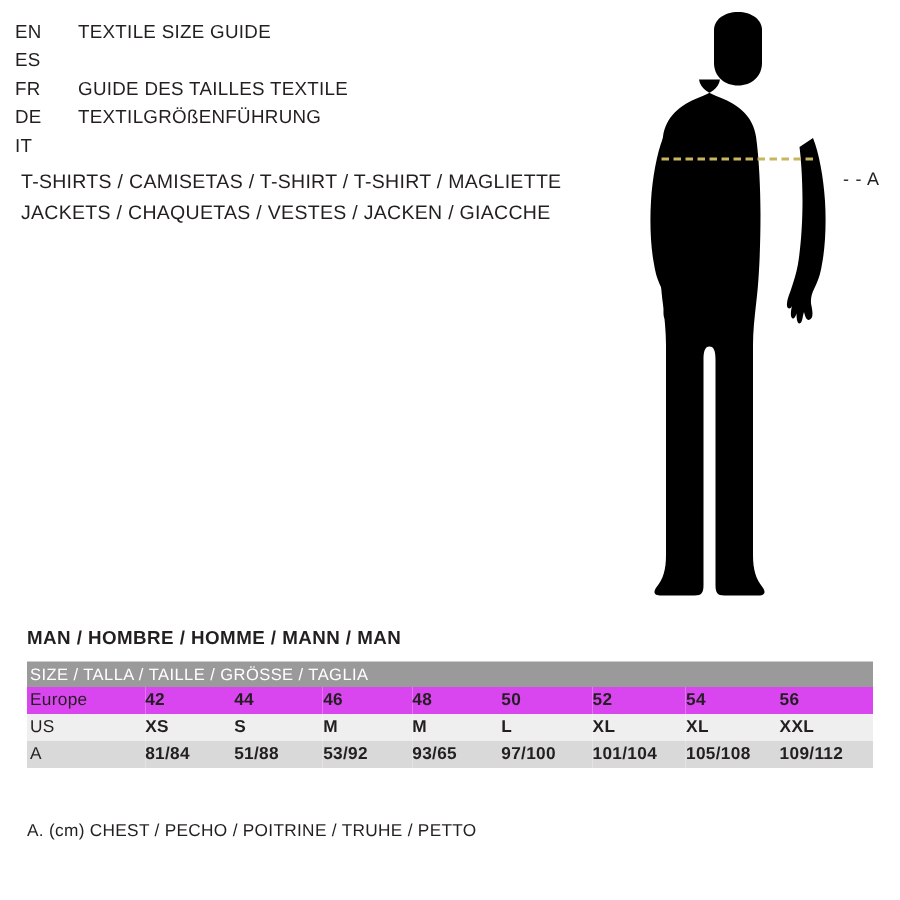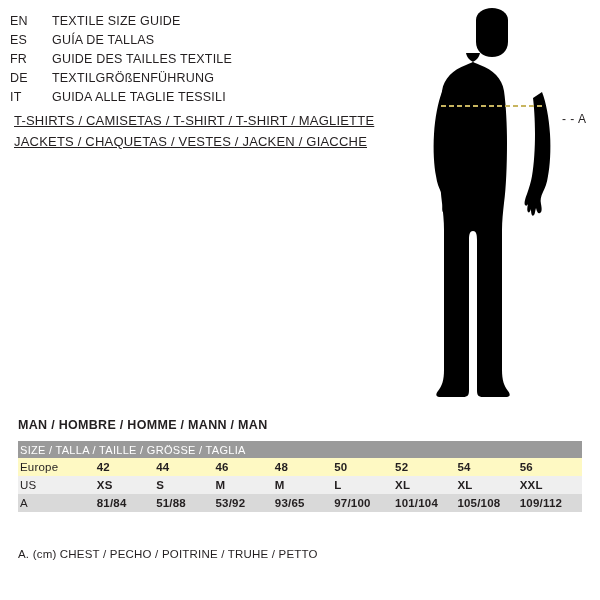--- a/index.html
+++ b/index.html
@@ -47,21 +47,20 @@
   .cat-titles {
     position: absolute;
     left: 14px;
     top: 110px;
     width: 420px;
   }
   .cat-line {
     font-size: 13px;
     line-height: 21px;
     letter-spacing: 0.2px;
-    text-decoration: underline;
   }
 
   
   .figure-wrap {
     position: absolute;
     left: 410px;
     top: 8px;
     width: 190px;
     height: 395px;
   }
@@ -103,21 +102,21 @@
     letter-spacing: 0.2px;
   }
   .row-header td {
     background: #9a9a9a;
     color: #ffffff;
     font-size: 11px;
     letter-spacing: 0.3px;
     height: 17px;
   }
   .row-light td {
-    background: #fef9c3;
+    background: #d946ef;
   }
   .row-lighter td {
     background: #efefef;
   }
   .row-mid td {
     background: #d9d9d9;
   }
   .col-label {
     width: 88px;
     padding-left: 2px !important;
@@ -146,33 +145,31 @@
 
 <div class="page">
 
   <div class="legend">
     <div class="legend-row">
       <span class="legend-code">EN</span>
       <span class="legend-text">TEXTILE SIZE GUIDE</span>
     </div>
     <div class="legend-row">
       <span class="legend-code">ES</span>
-      <span class="legend-text">GUÍA DE TALLAS</span>
     </div>
     <div class="legend-row">
       <span class="legend-code">FR</span>
       <span class="legend-text">GUIDE DES TAILLES TEXTILE</span>
     </div>
     <div class="legend-row">
       <span class="legend-code">DE</span>
       <span class="legend-text">TEXTILGRÖßENFÜHRUNG</span>
     </div>
     <div class="legend-row">
       <span class="legend-code">IT</span>
-      <span class="legend-text">GUIDA ALLE TAGLIE TESSILI</span>
     </div>
   </div>
 
   <div class="cat-titles">
     <div class="cat-line">T-SHIRTS / CAMISETAS / T-SHIRT / T-SHIRT / MAGLIETTE</div>
     <div class="cat-line">JACKETS / CHAQUETAS / VESTES / JACKEN / GIACCHE</div>
   </div>
 
   <div class="figure-wrap">
     <svg class="figure-svg" width="190" height="395" viewBox="0 0 190 395">

